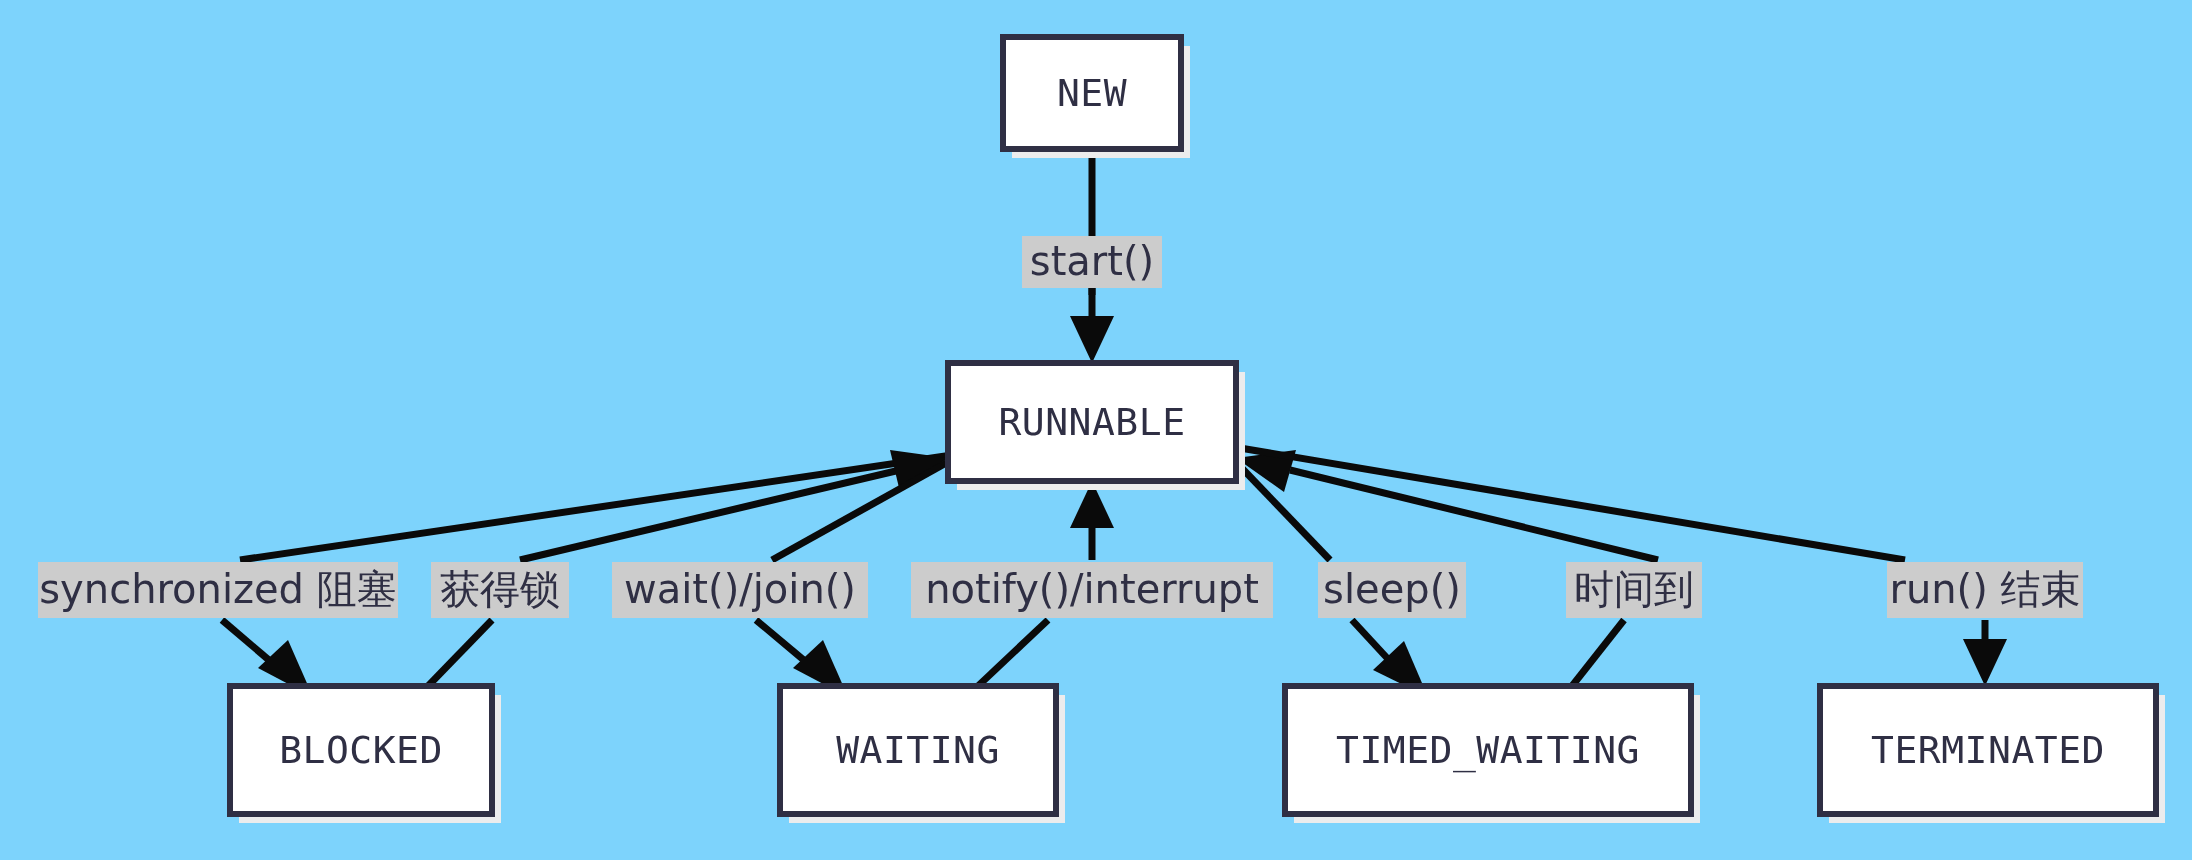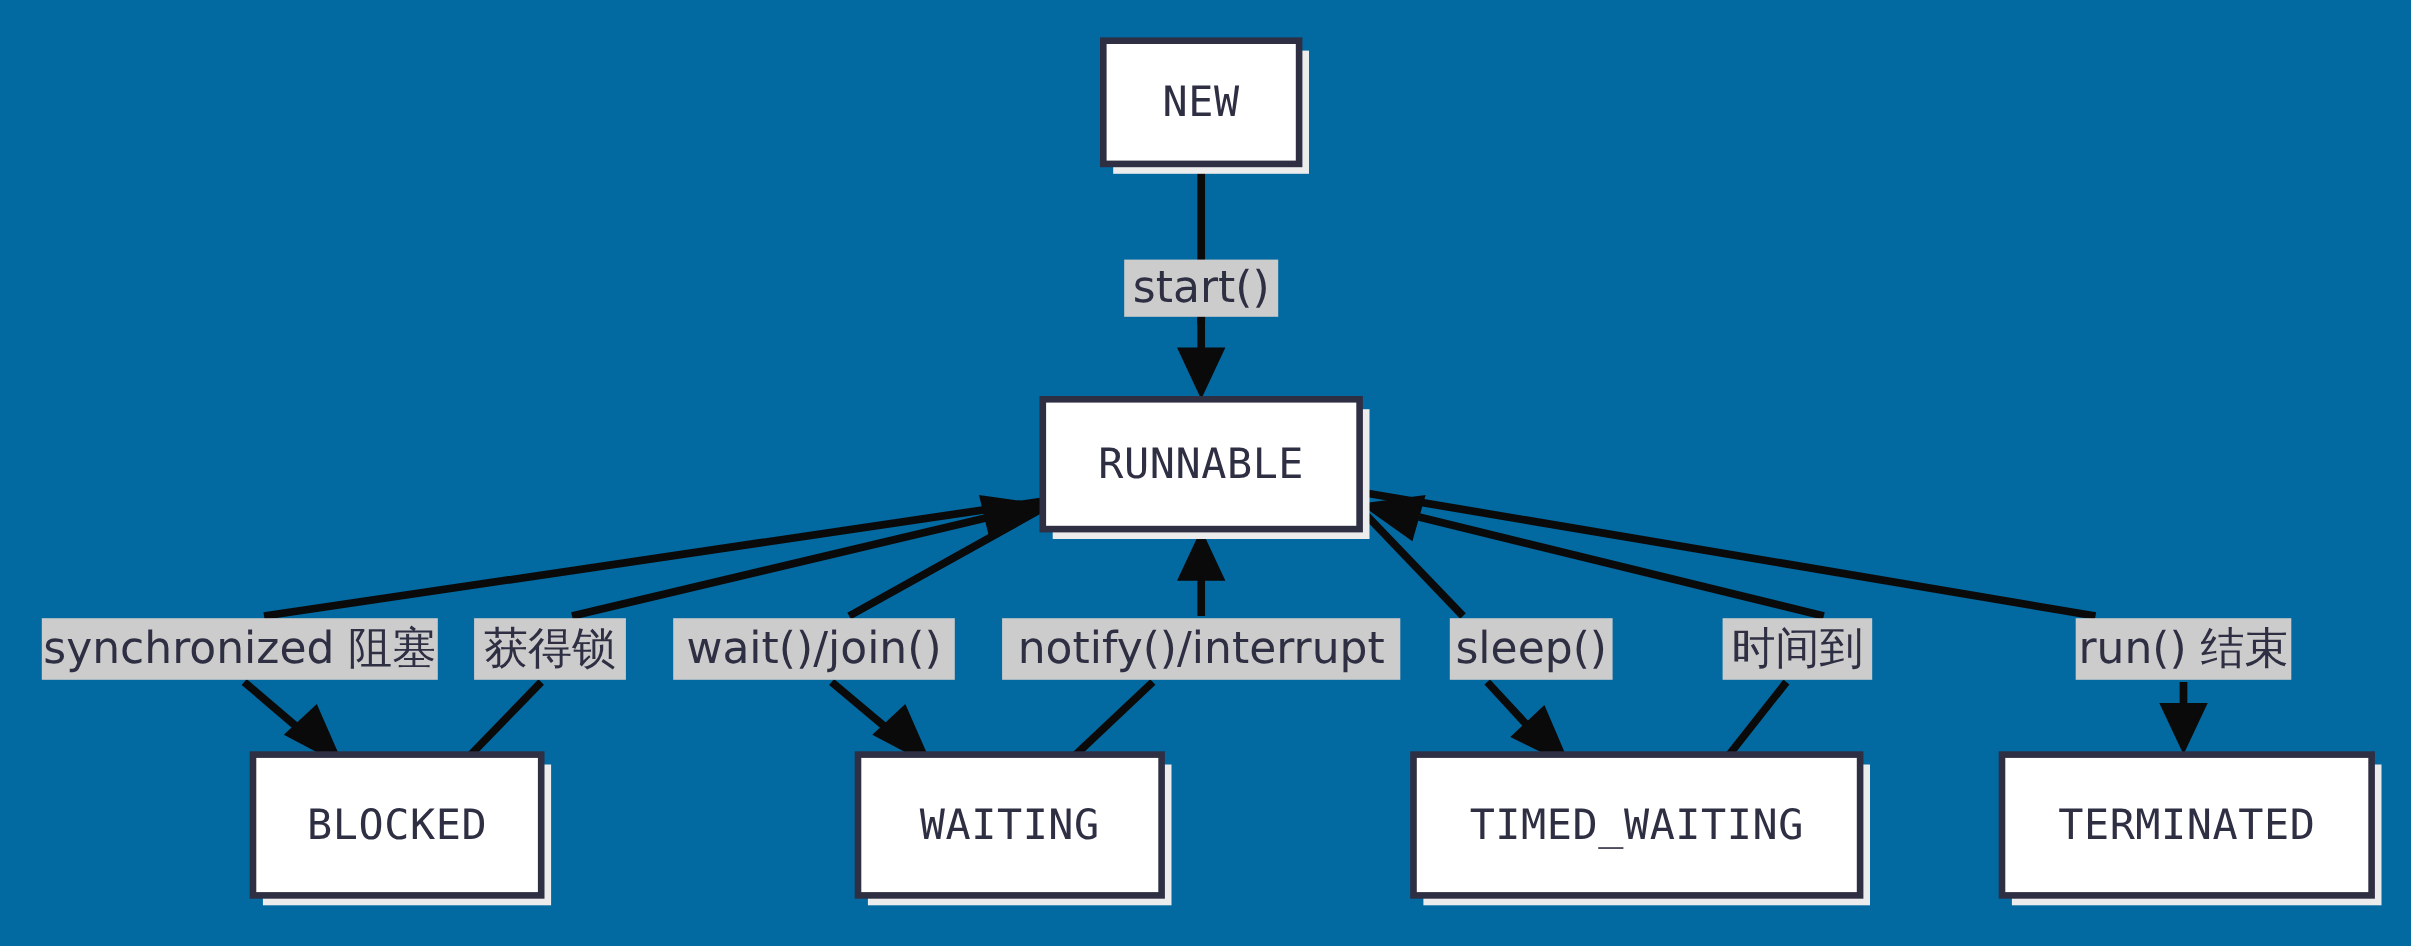--- a/index.html
+++ b/index.html
@@ -10,21 +10,21 @@
   body {
     width: 2192px;
     height: 860px;
     font-family: "DejaVu Sans", sans-serif;
     overflow: hidden;
   }
   #diagram-root {
     position: relative;
     width: 2192px;
     height: 860px;
-    background: #0369a1;
+    background: #7dd3fc;
   }
   svg#diagram-svg {
     position: absolute;
     top: 0;
     left: 0;
     width: 2192px;
     height: 860px;
     display: block;
   }
   .node-rect {

